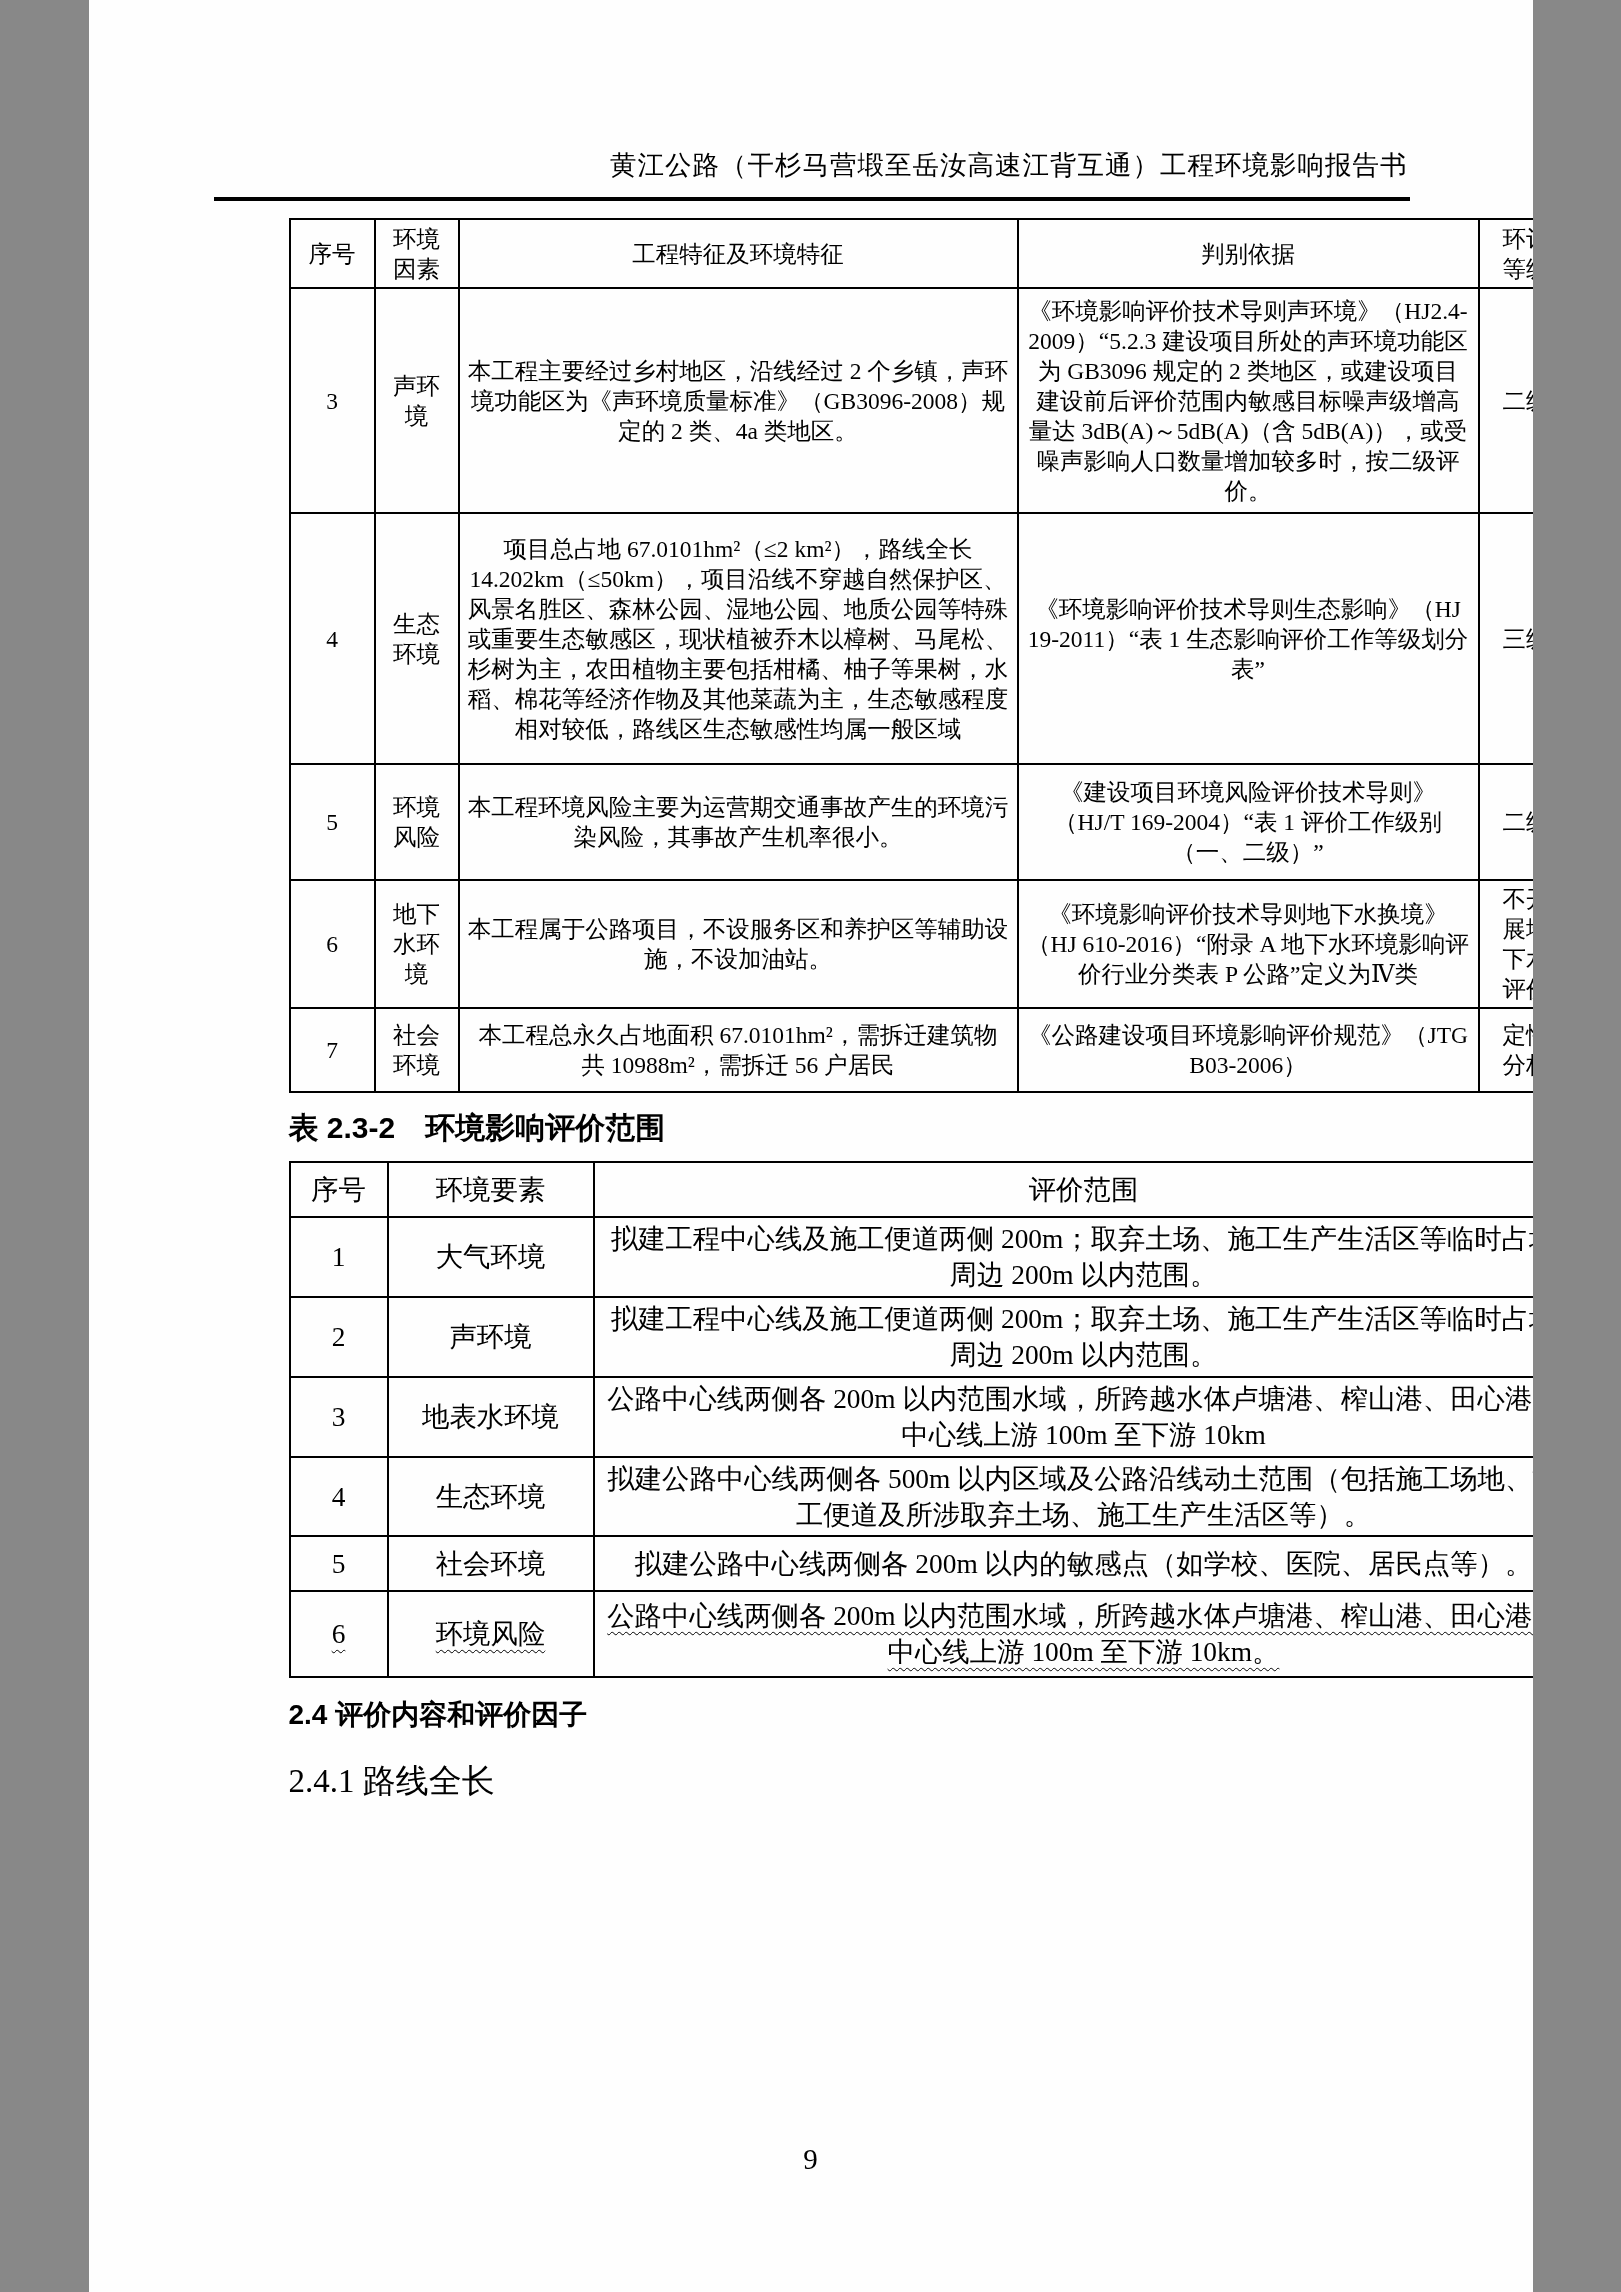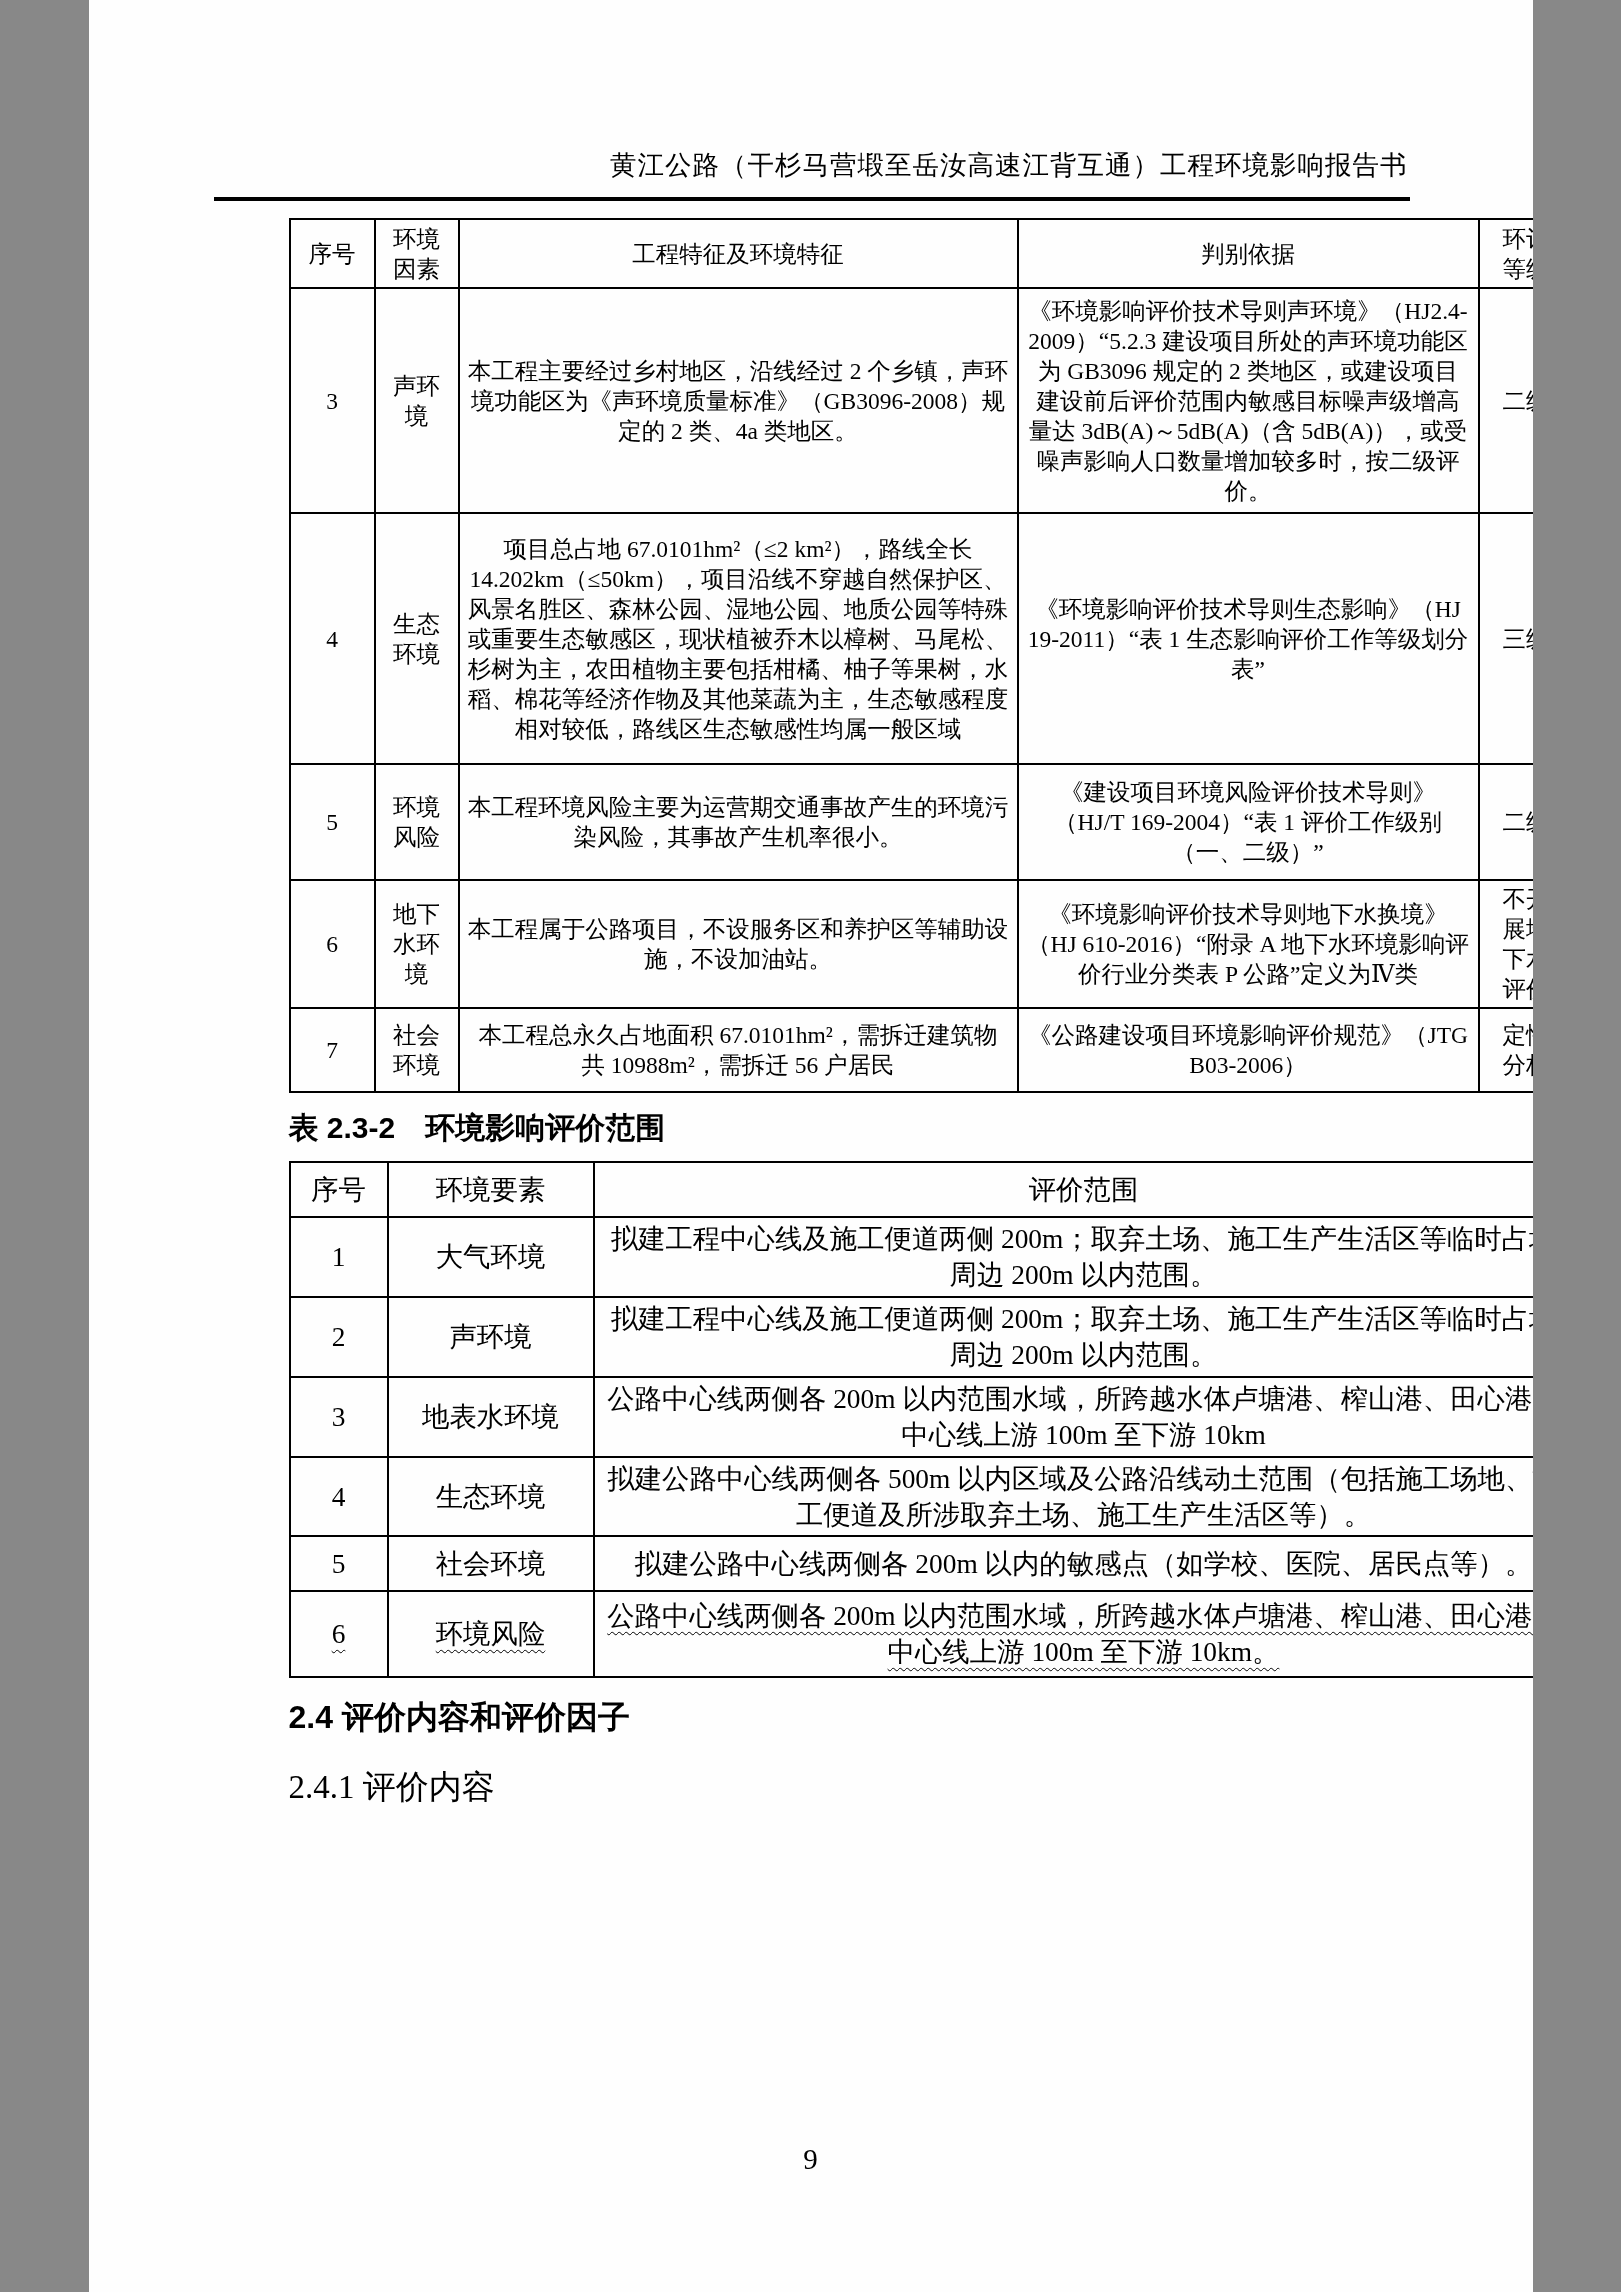--- a/index.html
+++ b/index.html
@@ -32,21 +32,21 @@
     overflow:hidden;
   }
   .t1 td,.t1 th{font-size:23.5px;line-height:30px;}
   .t2 td,.t2 th{font-size:27.4px;line-height:36px;}
   .pre{white-space:pre-line;}
   .h-serif{
     font-size:33px;font-weight:normal;margin:13.7px 0 0 0;
   }
   .h-bold{
     font-family:"Liberation Sans","DejaVu Sans",sans-serif;
-    font-size:32px;font-weight:bold;margin:17.6px 0 0 0;
+    font-size:28px;font-weight:bold;margin:17.6px 0 0 0;
   }
   .para{
     font-size:33px;line-height:70px;margin:9.8px 0 0 0;
     text-indent:67px;text-align:justify;
   }
   .tbl-title{
     font-family:"Liberation Sans","DejaVu Sans",sans-serif;
     font-size:30px;font-weight:bold;text-align:left;
     margin:15.7px 0 11.8px 0;
   }
@@ -180,20 +180,20 @@
         </tr>
         <tr style="height:86px">
           <td><span class="wavy">6</span></td>
           <td><span class="wavy">环境风险</span></td>
           <td><span class="wavy">公路中心线两侧各 200m 以内范围水域，所跨越水体卢塘港、榨山港、田心港路中心线上游 100m 至下游 10km。</span></td>
         </tr>
       </tbody>
     </table>
 
     <h2 class="h-bold">2.4 评价内容和评价因子</h2>
-    <h3 class="h-serif" style="margin-top:25.5px">2.4.1 评价内容</h3>
+    <h3 class="h-serif" style="margin-top:25.5px">2.4.1 路线全长</h3>
 
   </div>
 
   <div class="page-num">9</div>
 
 </div>
 
 
 </body></html>

